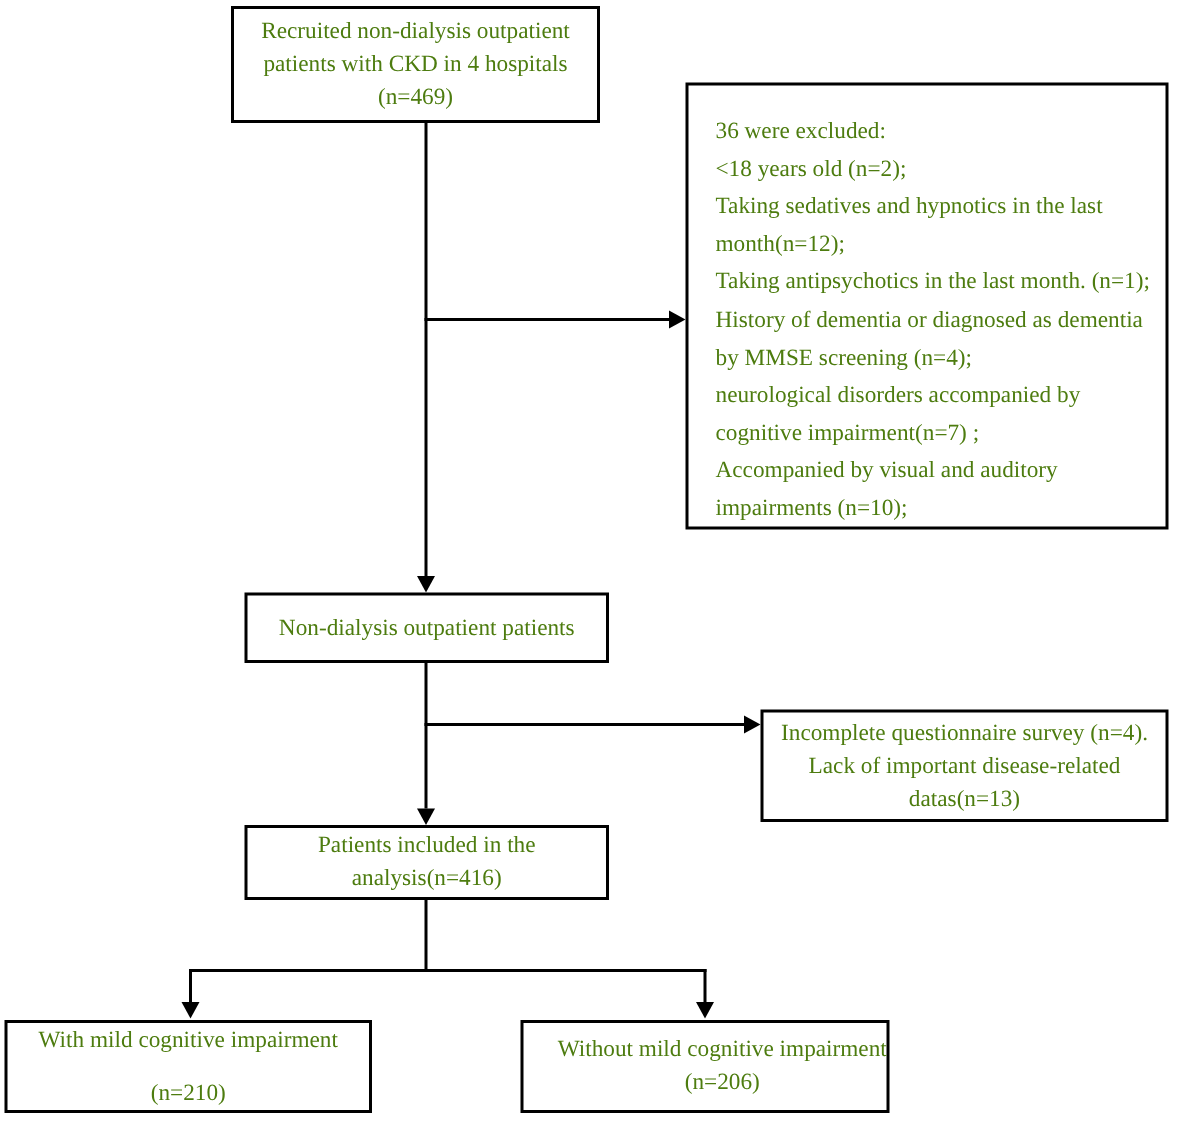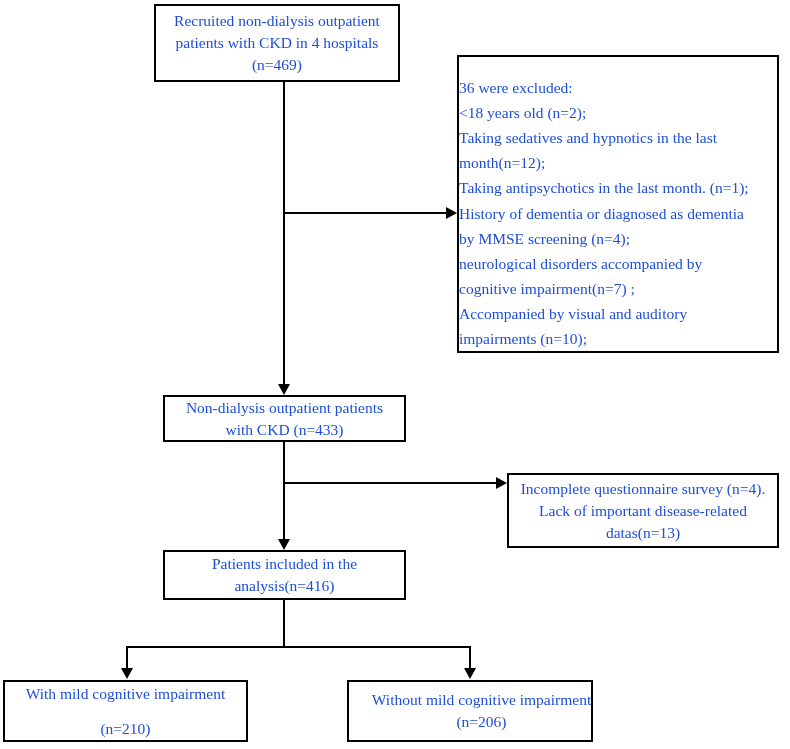--- a/index.html
+++ b/index.html
@@ -6,21 +6,21 @@
     margin: 0;
     padding: 0;
     background: #ffffff;
   }
   #canvas {
     position: relative;
     width: 790px;
     height: 749px;
     background: #ffffff;
     font-family: "Liberation Serif", "DejaVu Serif", serif;
-    color: #1d4ed8;
+    color: #4d7c0f;
     overflow: hidden;
   }
   .box {
     position: absolute;
     box-sizing: border-box;
     border: 2px solid #000000;
     background: #ffffff;
     display: flex;
     flex-direction: column;
     justify-content: center;
@@ -33,20 +33,21 @@
     font-size: 15.5px;
     text-align: center;
   }
   .box.left-align {
     align-items: flex-start;
     justify-content: flex-start;
   }
   .box.left-align .line {
     text-align: left;
     line-height: 1.62;
+    padding-left: 18px;
   }
 
   
   #box-recruited   { left: 154px; top: 4px;   width: 246px; height: 78px; }
   #box-excluded    { left: 457px; top: 55px;  width: 322px; height: 298px; padding-top: 18px; }
   #box-nondialysis { left: 163px; top: 395px; width: 243px; height: 47px; }
   #box-incomplete  { left: 507px; top: 445px; width: 272px; height: 75px; margin-top: 28px; }
   #box-analysis    { left: 163px; top: 550px; width: 243px; height: 50px; }
   #box-with-mci    { left: 3px;   top: 680px; width: 245px; height: 62px; gap: 13px; }
   #box-without-mci { left: 347px; top: 680px; width: 246px; height: 62px; padding-left: 23px; }
@@ -123,21 +124,20 @@
     <span class="line">History of dementia or diagnosed as dementia</span>
     <span class="line">by MMSE screening (n=4);</span>
     <span class="line">neurological disorders accompanied by</span>
     <span class="line">cognitive impairment(n=7) ;</span>
     <span class="line">Accompanied by visual and auditory</span>
     <span class="line">impairments (n=10);</span>
   </div>
 
   <div class="box" id="box-nondialysis">
     <span class="line">Non-dialysis outpatient patients</span>
-    <span class="line">with CKD (n=433)</span>
   </div>
 
   <div class="box" id="box-incomplete">
     <span class="line">Incomplete questionnaire survey (n=4).</span>
     <span class="line">Lack of important disease-related</span>
     <span class="line">datas(n=13)</span>
   </div>
 
   <div class="box" id="box-analysis">
     <span class="line">Patients included in the</span>

